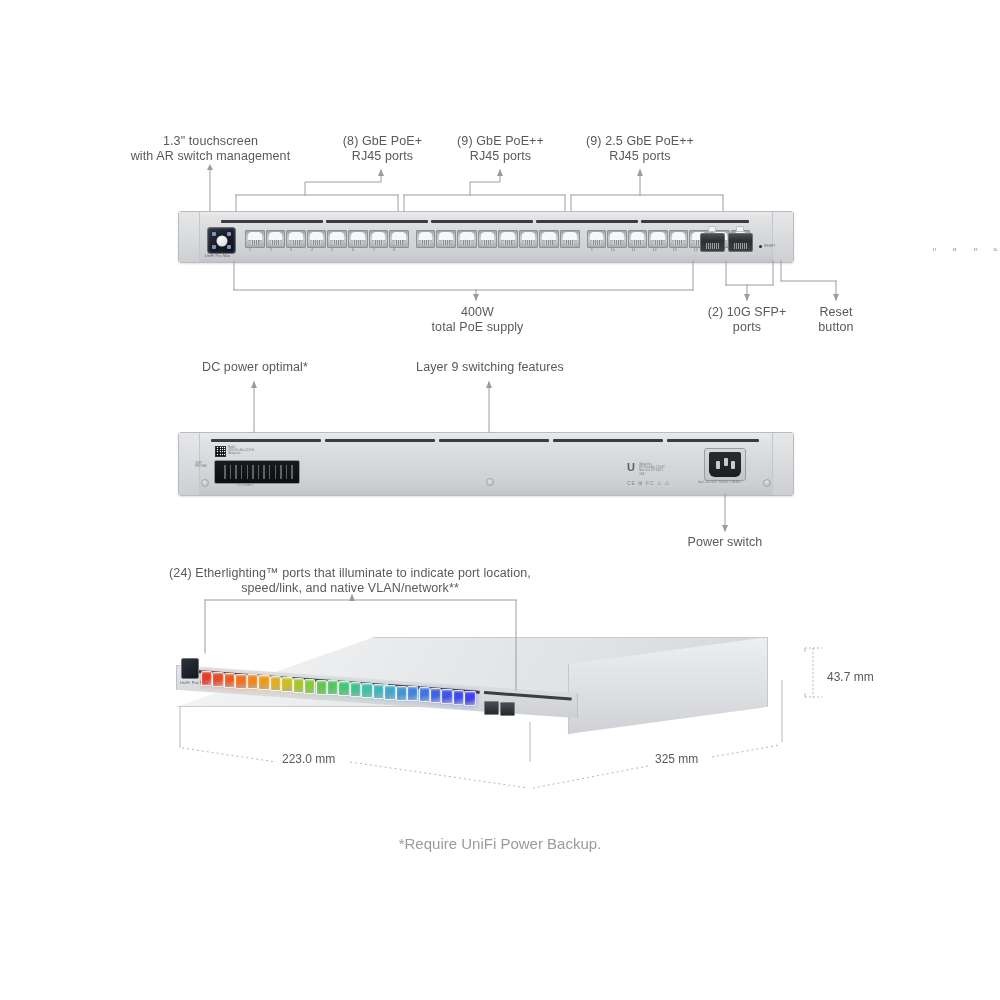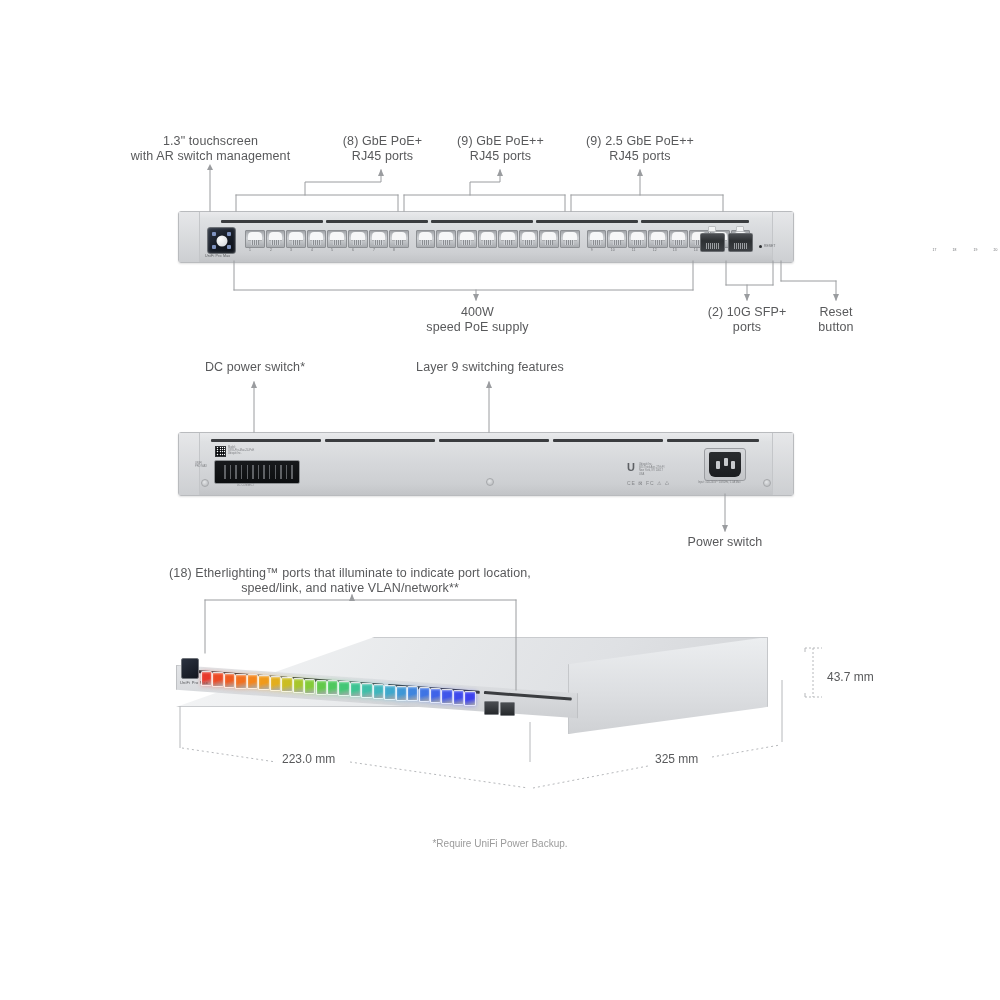--- a/index.html
+++ b/index.html
@@ -17,21 +17,21 @@
     position:absolute;
     font-size:12.5px;
     line-height:15px;
     color:#58595b;
     text-align:center;
     white-space:pre;
     letter-spacing:0.1px;
   }
   .foot{
     position:absolute;
-    font-size:10px;
+    font-size:15px;
     line-height:15.5px;
     color:#9b9b9b;
     text-align:center;
     width:100%;
     left:0;
     white-space:pre;
   }
   svg.overlay{position:absolute;left:0;top:0;width:1000px;height:1000px;pointer-events:none;}
 
   
@@ -272,29 +272,29 @@
     <div class="sfpled" style="left:529px;top:14px;"></div>
     <div class="sfpled" style="left:557px;top:14px;"></div>
     <div class="sfp" style="left:521px;top:21px;"></div>
     <div class="sfp" style="left:549px;top:21px;"></div>
 
     <div class="resetdot" style="left:580px;top:33px;"></div>
     <div class="resetlbl" style="left:585px;top:31.5px;">RESET</div>
   </div>
 
   <div class="lbl" style="left:420px;top:305px;width:115px;">400W
-speed PoE supply</div>
+total PoE supply</div>
 
   <div class="lbl" style="left:697px;top:305px;width:100px;">(2) 10G SFP+
 ports</div>
 
   <div class="lbl" style="left:800px;top:305px;width:72px;">Reset
 button</div>
 
-  <div class="lbl" style="left:180px;top:360px;width:150px;">DC power switch*</div>
+  <div class="lbl" style="left:180px;top:360px;width:150px;">DC power optimal*</div>
 
   <div class="lbl" style="left:400px;top:360px;width:180px;">Layer 9 switching features</div>
 
   <div class="chassis" style="left:178px;top:432px;width:614px;height:62px;">
     <div class="earL"></div>
     <div class="earR"></div>
 
     <div class="vent" style="left:32px;top:6px;width:110px;"></div>
     <div class="vent" style="left:146px;top:6px;width:110px;"></div>
     <div class="vent" style="left:260px;top:6px;width:110px;"></div>
@@ -329,21 +329,21 @@
         <div class="pin" style="left:22px;top:9px;width:4px;height:8px;"></div>
       </div>
     </div>
     <div class="microtext" style="left:519px;top:48px;">Input: 100-240V~ 50/60Hz, 5.0A Max</div>
     <div class="screwhole" style="left:307px;top:45px;"></div>
     <div class="screwhole" style="left:584px;top:46px;"></div>
   </div>
 
   <div class="lbl" style="left:672px;top:535px;width:106px;">Power switch</div>
 
-  <div class="lbl" style="left:140px;top:566px;width:420px;">(18) Etherlighting™ ports that illuminate to indicate port location,
+  <div class="lbl" style="left:140px;top:566px;width:420px;">(24) Etherlighting™ ports that illuminate to indicate port location,
 speed/link, and native VLAN/network**</div>
 
   <div class="iso" style="left:170px;top:620px;width:640px;height:130px;">
 
     <div class="iso-top" style="left:6px;top:17px;width:590px;height:68px;
                 clip-path:polygon(0% 100%, 33.5% 0%, 100% 0%, 66.5% 100%);"></div>
 
     <div class="iso-side" style="left:398px;top:17px;width:198px;height:95px;
                 clip-path:polygon(100% 0%, 100% 72%, 0% 100%, 0% 28%);"></div>
 

